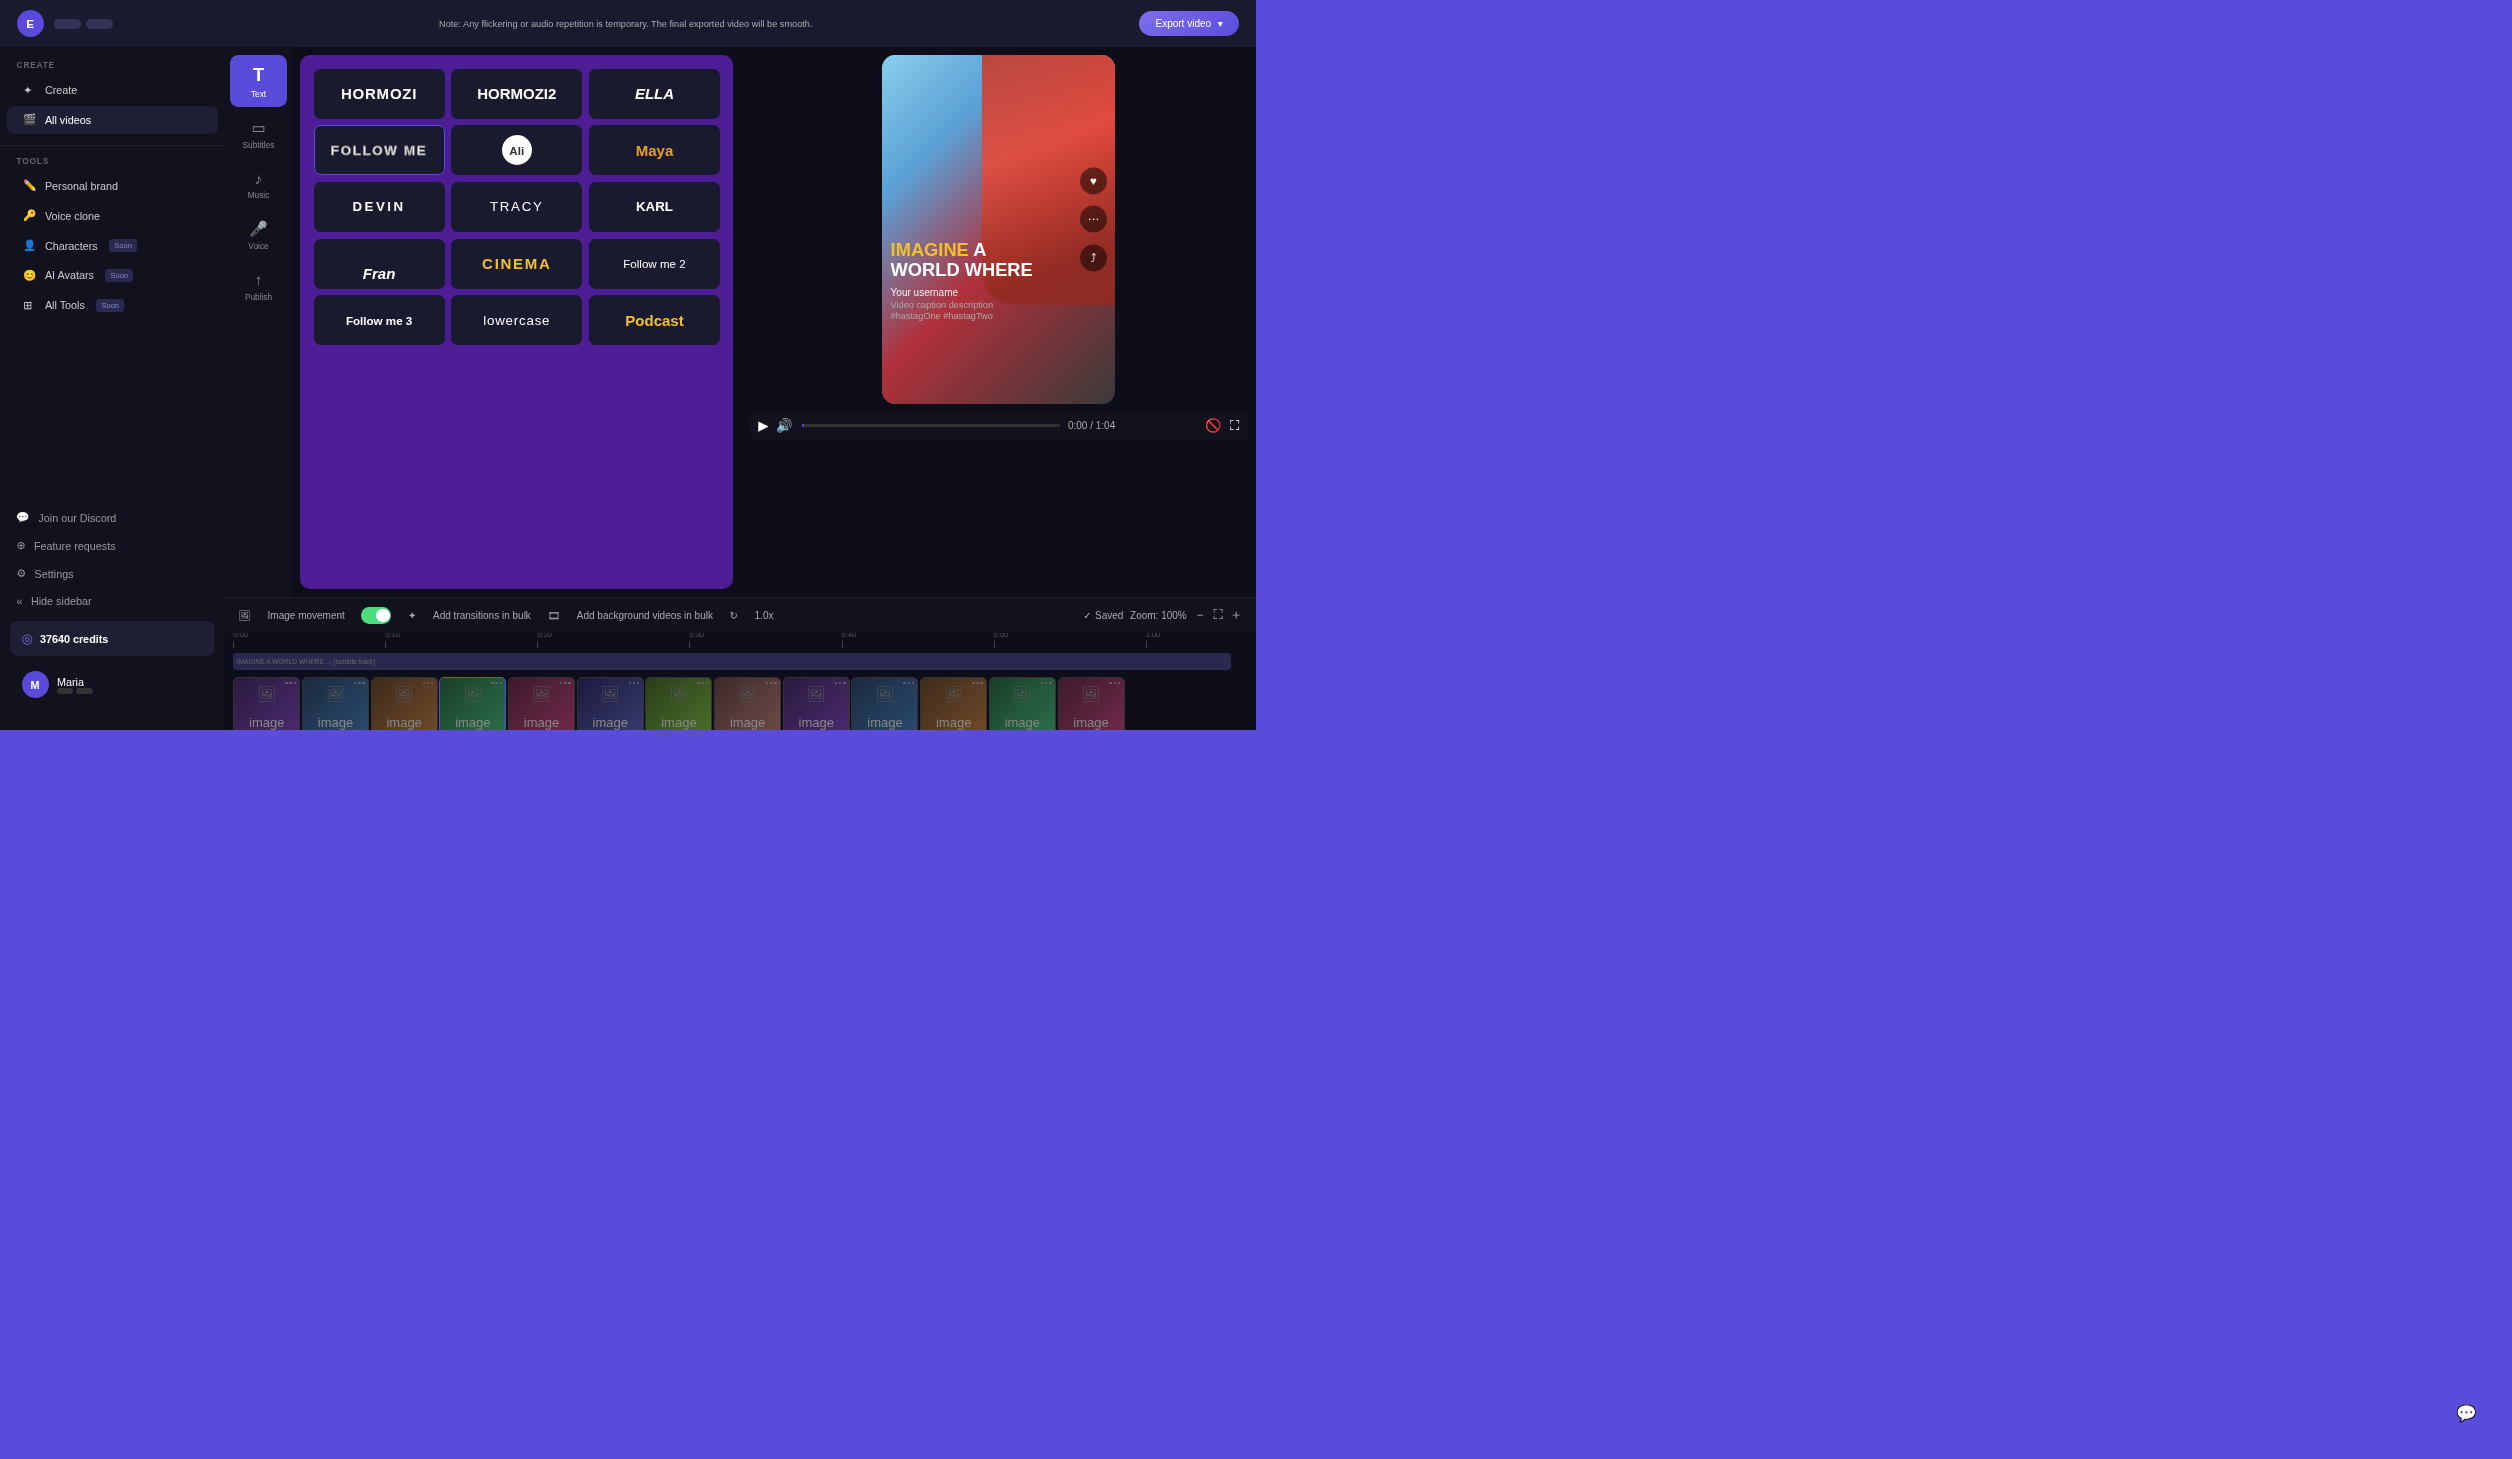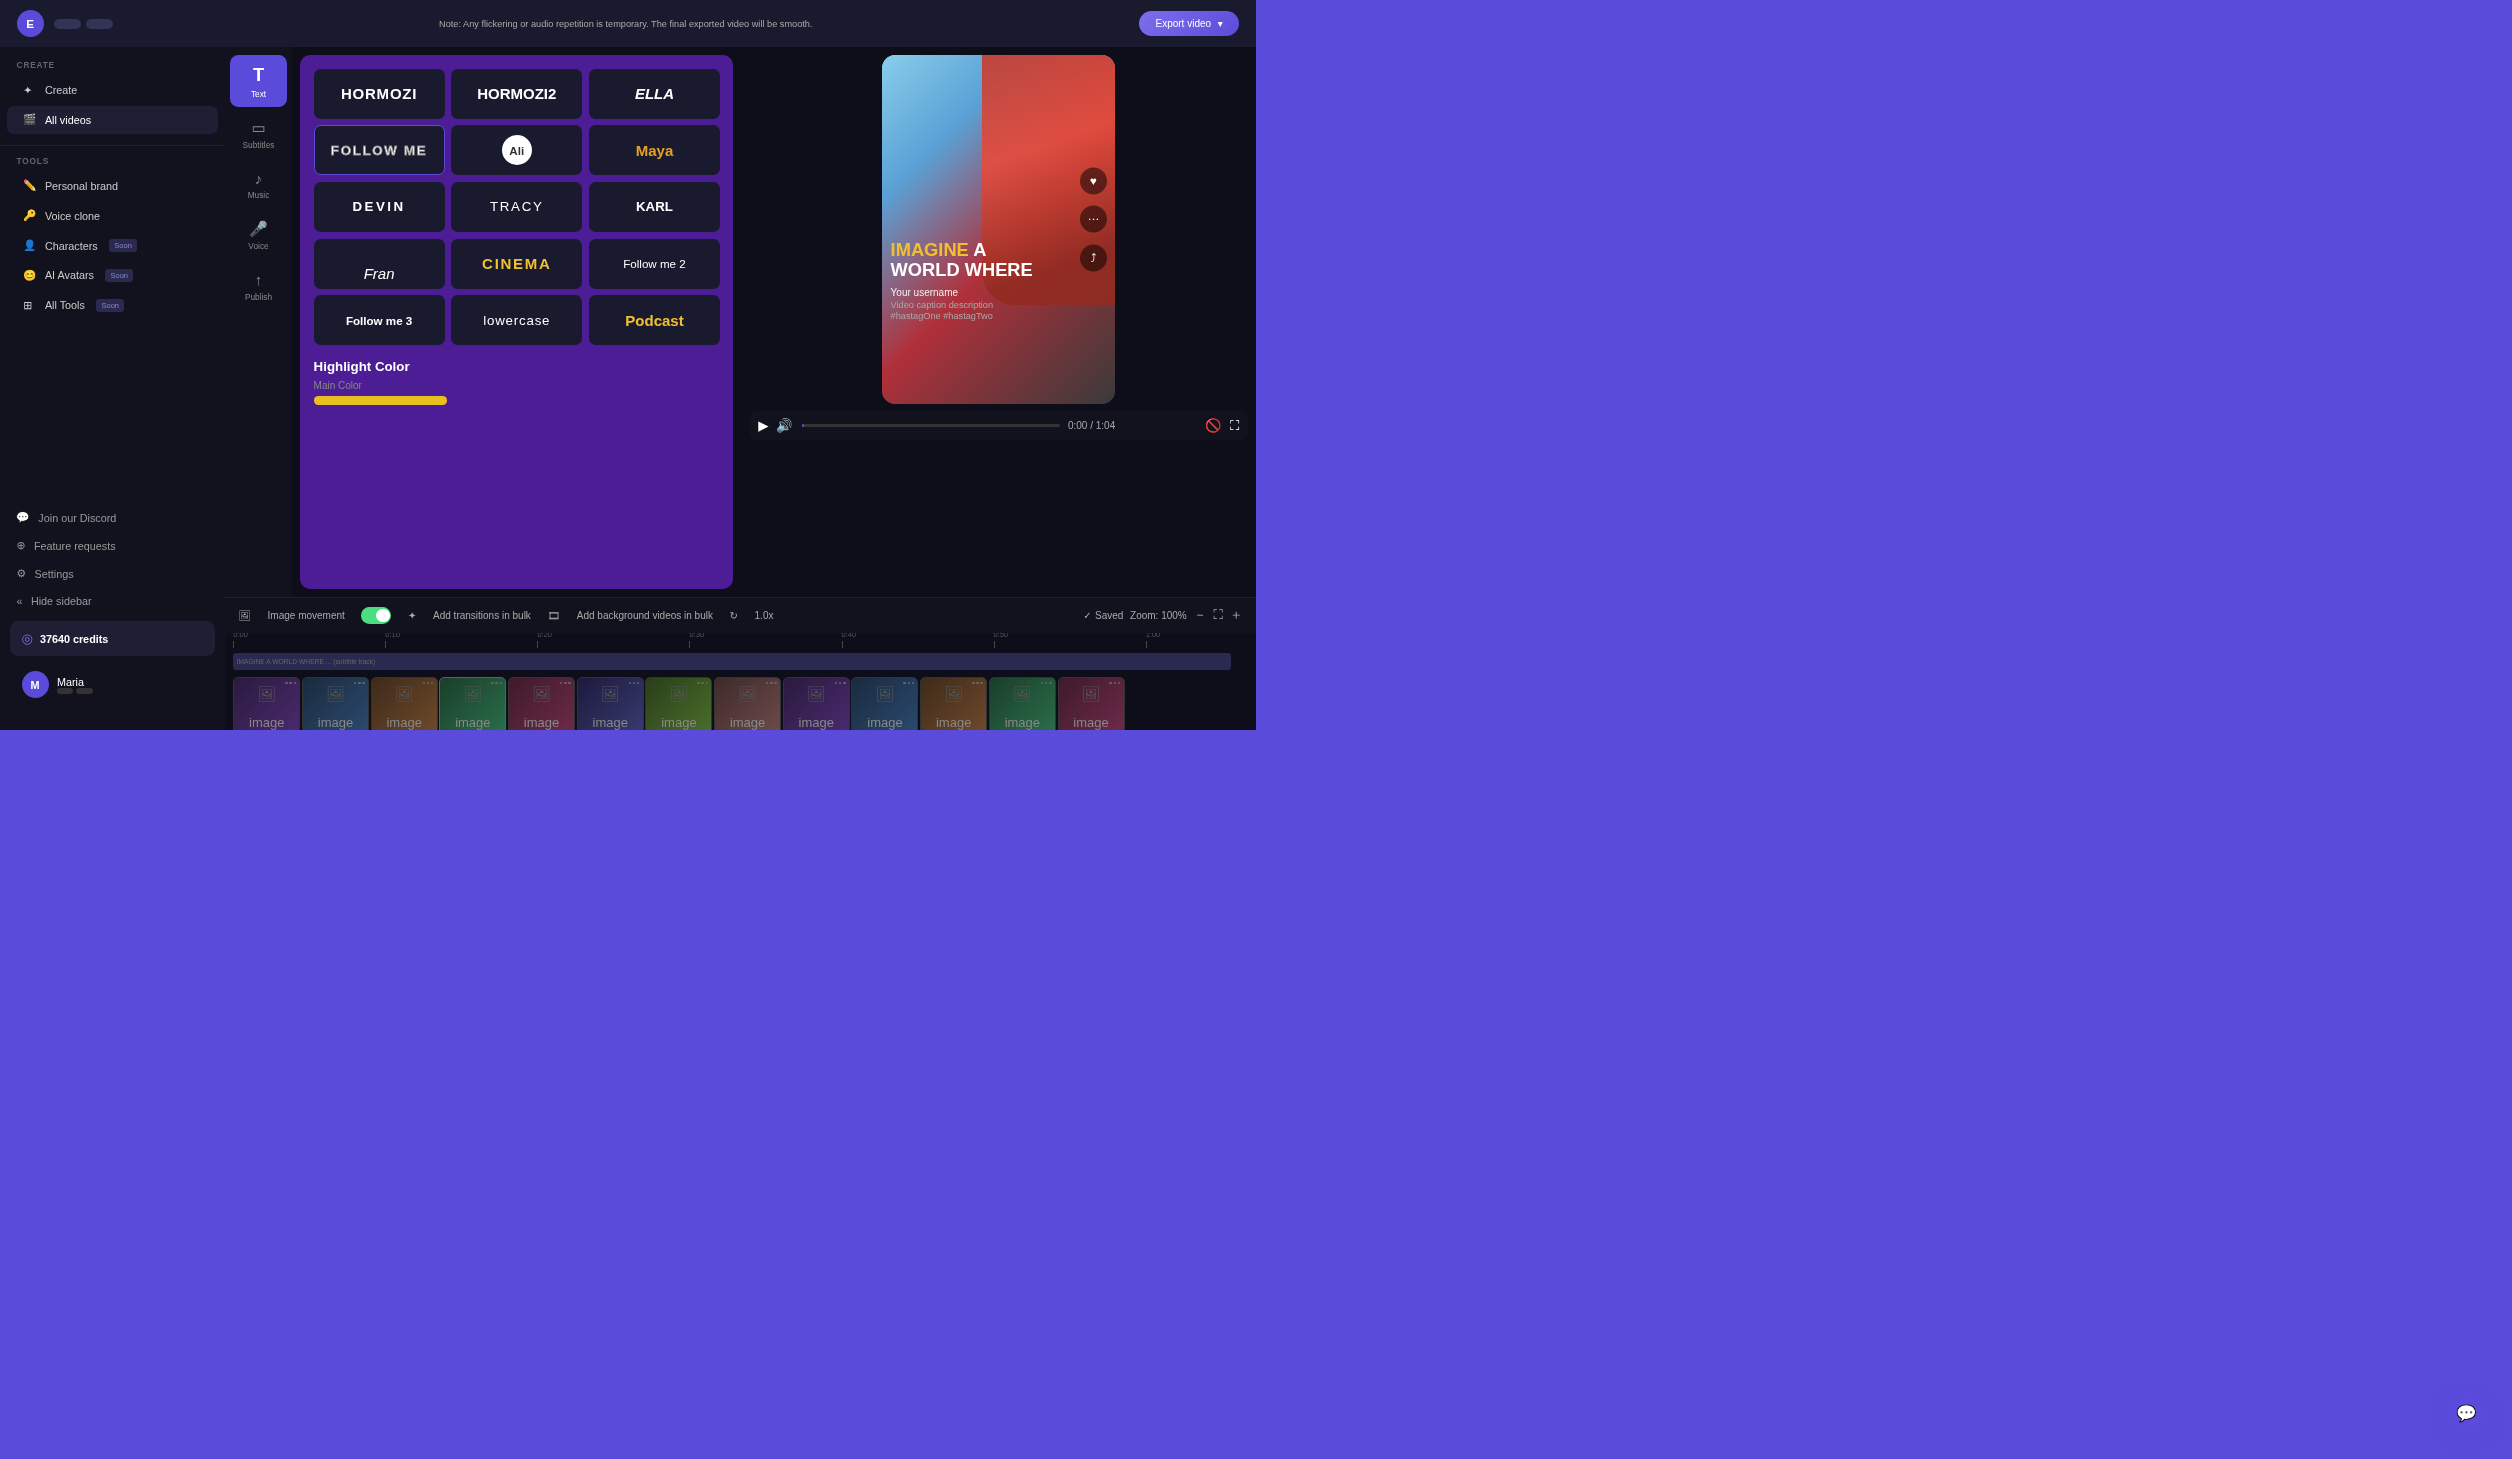--- a/index.html
+++ b/index.html
@@ -167,21 +167,21 @@
     }
     .style-ali {
       background: white; border-radius: 50%; width: 30px; height: 30px;
       display: flex; align-items: center; justify-content: center;
       font-size: 11.6px; font-weight: bold; color: #333;
     }
     .style-maya { font-weight: 700; font-size: 15px; color: #e8a020; }
     .style-devin { font-weight: 900; font-size: 13.3px; color: white; letter-spacing: 2.5px; text-transform: uppercase; }
     .style-tracy { font-size: 13.3px; color: white; letter-spacing: 1.7px; }
     .style-karl { font-size: 13.3px; color: white; font-weight: 600; }
-    .style-fran { font-size: 15px; color: white; font-style: italic; font-weight: 400; margin-top: 20px; }
+    .style-fran { font-size: 15px; color: white; font-style: italic; font-weight: 700; margin-top: 20px; }
     .style-cinema { font-size: 15px; color: #f0c030; font-weight: 900; letter-spacing: 1.7px; }
     .style-followme2 { font-size: 11.6px; color: white; }
     .style-followme3 { font-size: 11.6px; color: white; font-weight: 700; }
     .style-lowercase { font-size: 13.3px; color: white; font-weight: 300; letter-spacing: 0.8px; }
     .style-podcast { font-size: 15px; color: #f0c030; font-weight: 700; }
     
     .controls-row {
       display: flex; gap: 13.3px; align-items: flex-end; margin-top: 3.3px;
     }
     .control-group { display: flex; flex-direction: column; gap: 5px; }
@@ -531,25 +531,20 @@
           </div>
           <div class="style-card">
             <span class="style-lowercase">lowercase</span>
           </div>
           <div class="style-card">
             <span class="style-podcast">Podcast</span>
           </div>
         </div>
 
 
-        <div class="highlight-section">
-          <div class="highlight-title">Highlight Color</div>
-          <div class="main-color-label">Main Color</div>
-          <div class="main-color-bar"></div>
-        </div>
       </div>
 
       <div class="video-preview">
         <div class="video-frame">
           <div class="video-bg">
 
             <div style="position:absolute;top:0;left:0;right:0;bottom:0;background:linear-gradient(135deg,#87CEEB 0%,#5ba0d5 25%,#b0303a 55%,#3a3a3a 100%);"></div>
             <div style="position:absolute;top:-16.6px;right:-16.6px;width:150px;height:266px;background:linear-gradient(160deg,#c0392b,#e74c3c 40%,#922b21 80%);border-radius:0 0 0 33px;opacity:0.9;"></div>
 
             <div class="social-icons">

